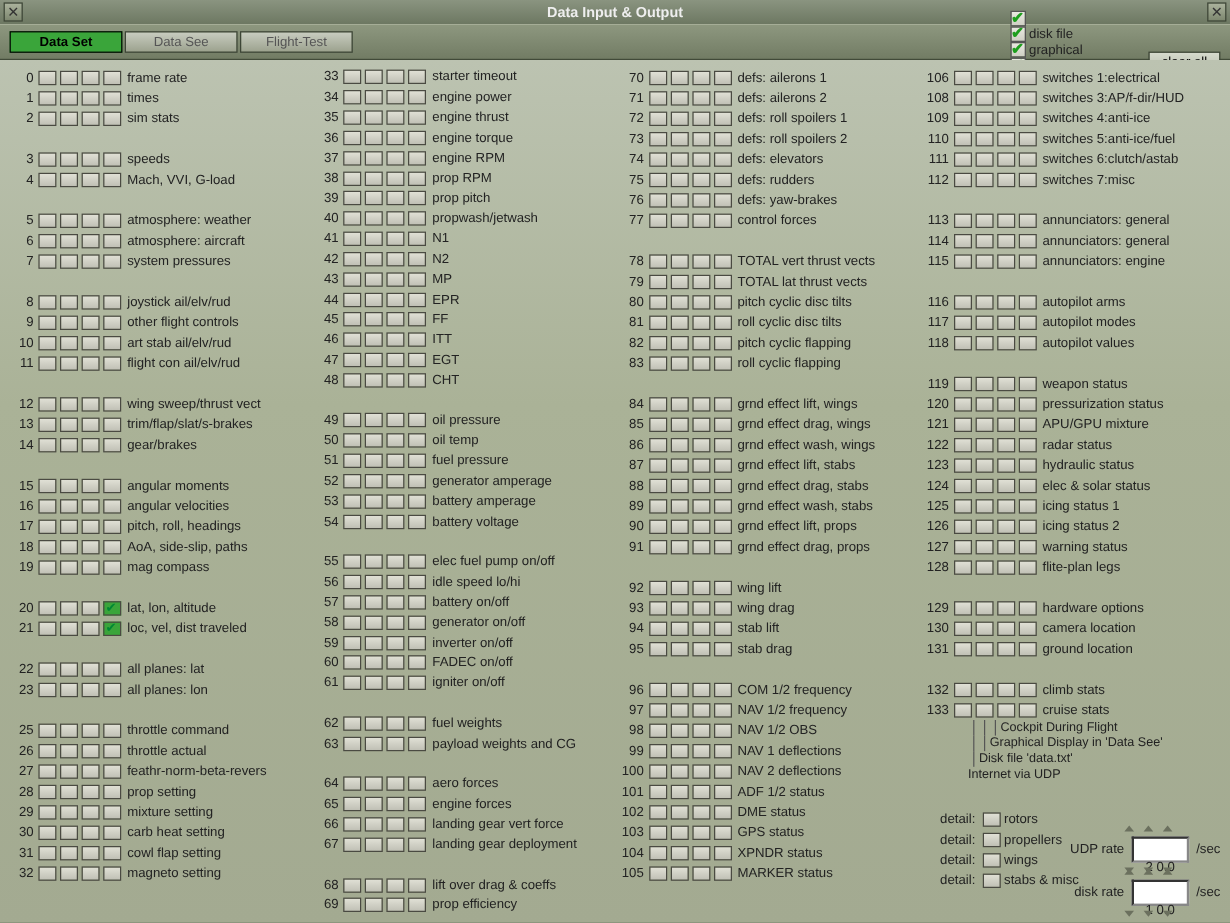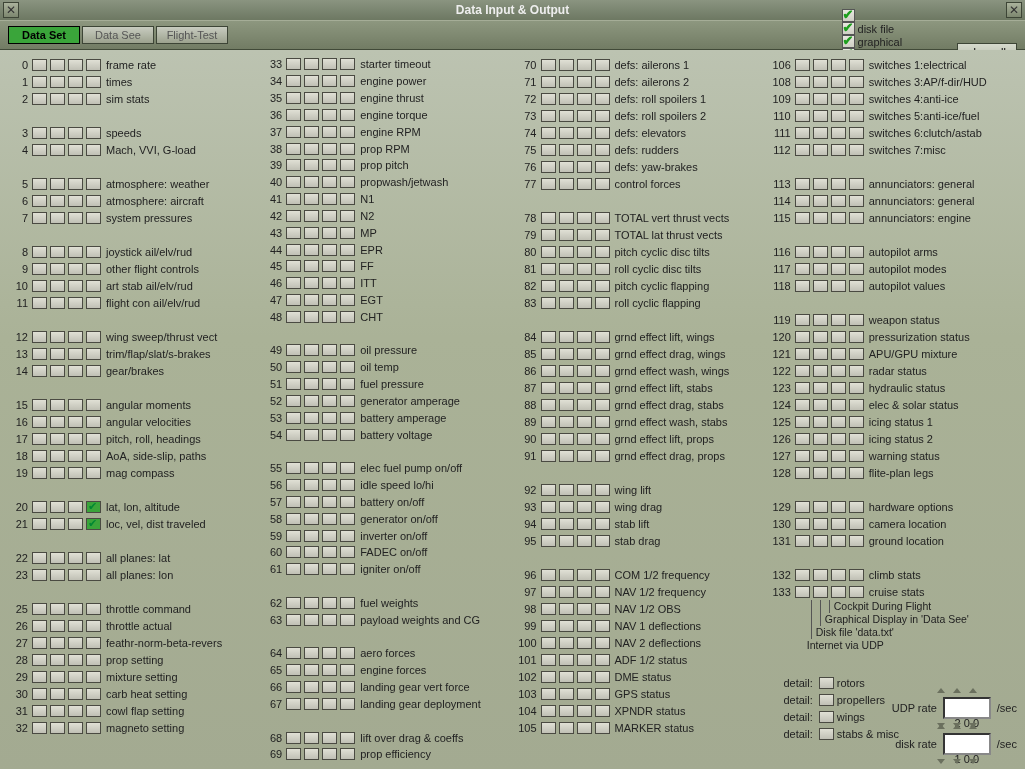--- a/index.html
+++ b/index.html
@@ -32,21 +32,21 @@
   .toolbar {
     background: linear-gradient(#8d977f,#727c64);
     height: 30px;
     border-top: 1px solid #a5ad97;
     border-bottom: 1px solid #414a38;
     display: flex;
     align-items: center;
     padding: 0 8px;
   }
   .tabbtn {
-    width: 72px; height: 18px;
+    width: 94px; height: 18px;
     margin-right: 2px;
     border: 1px solid #3d4536;
     display:flex; align-items:center; justify-content:center;
     font-size: 11px; cursor:pointer;
   }
   .tabbtn.active { background: #3aa53a; color: #000; font-weight:bold; border:1px solid #000;}
   .tabbtn.inactive { background: linear-gradient(#c8ccc0,#9ca28e); color:#555;}
   .spacer { flex: 1; }
   .enable-group { display:flex; align-items:flex-end; gap:14px;}
   .en-item { display:flex; align-items:center; gap:3px; margin-right:14px;}

